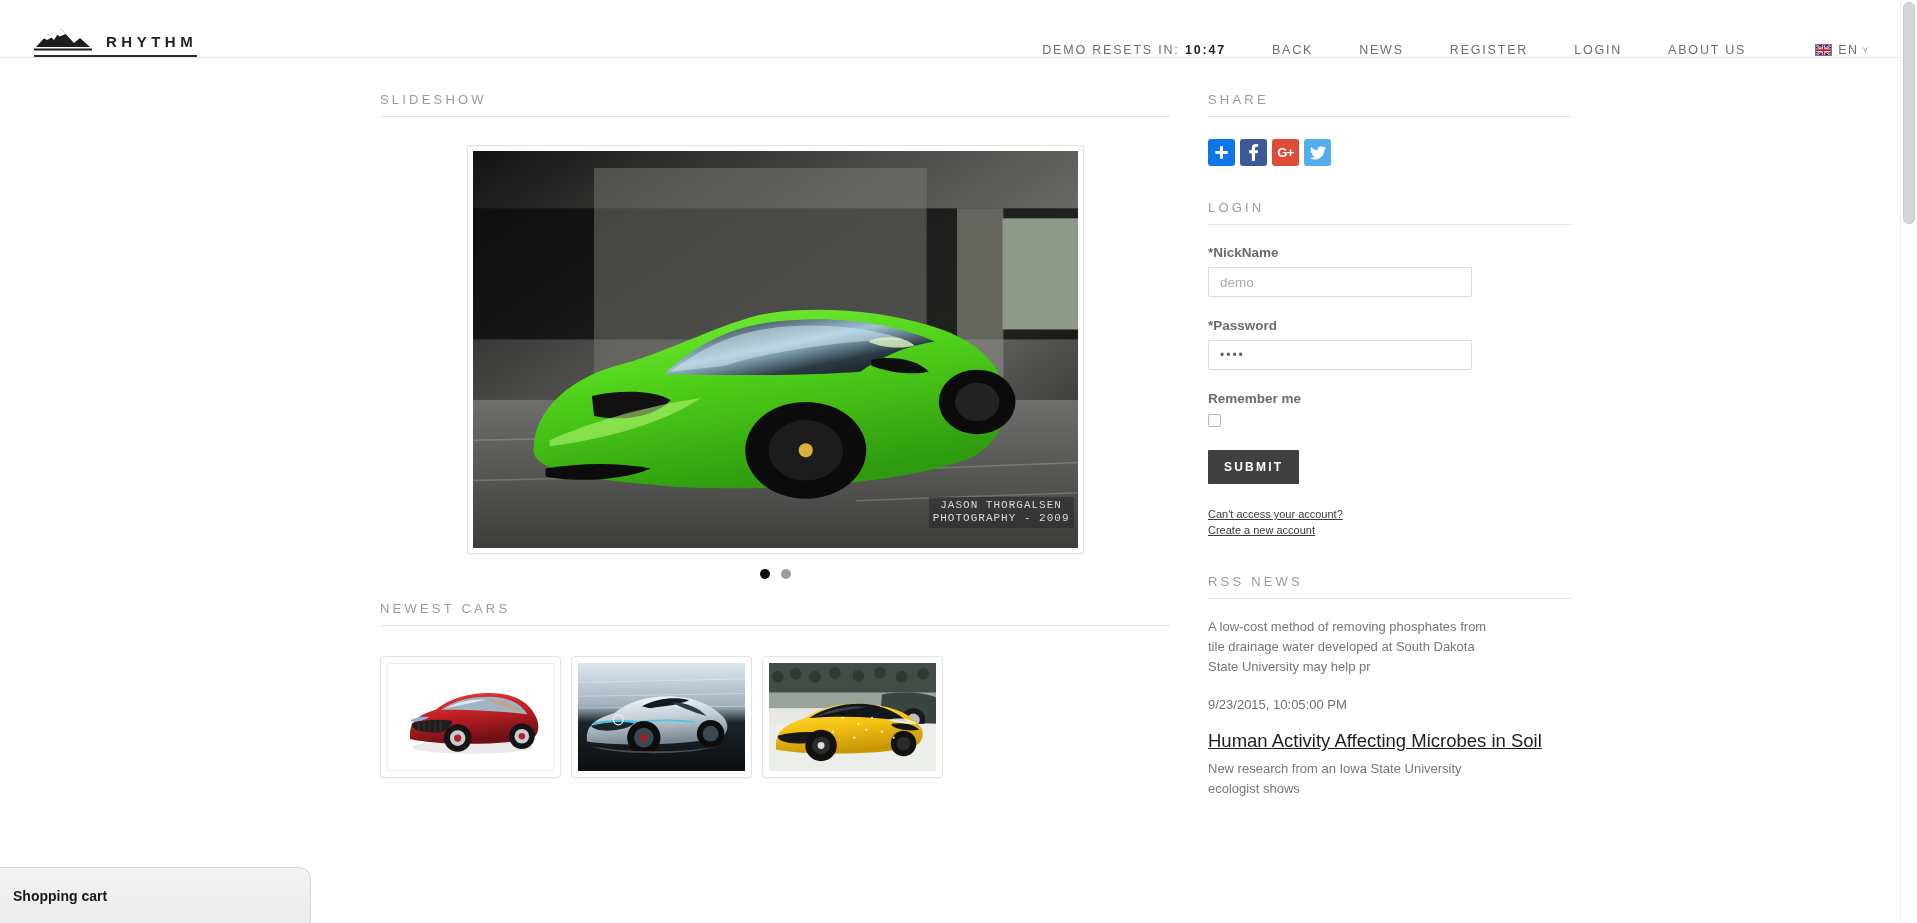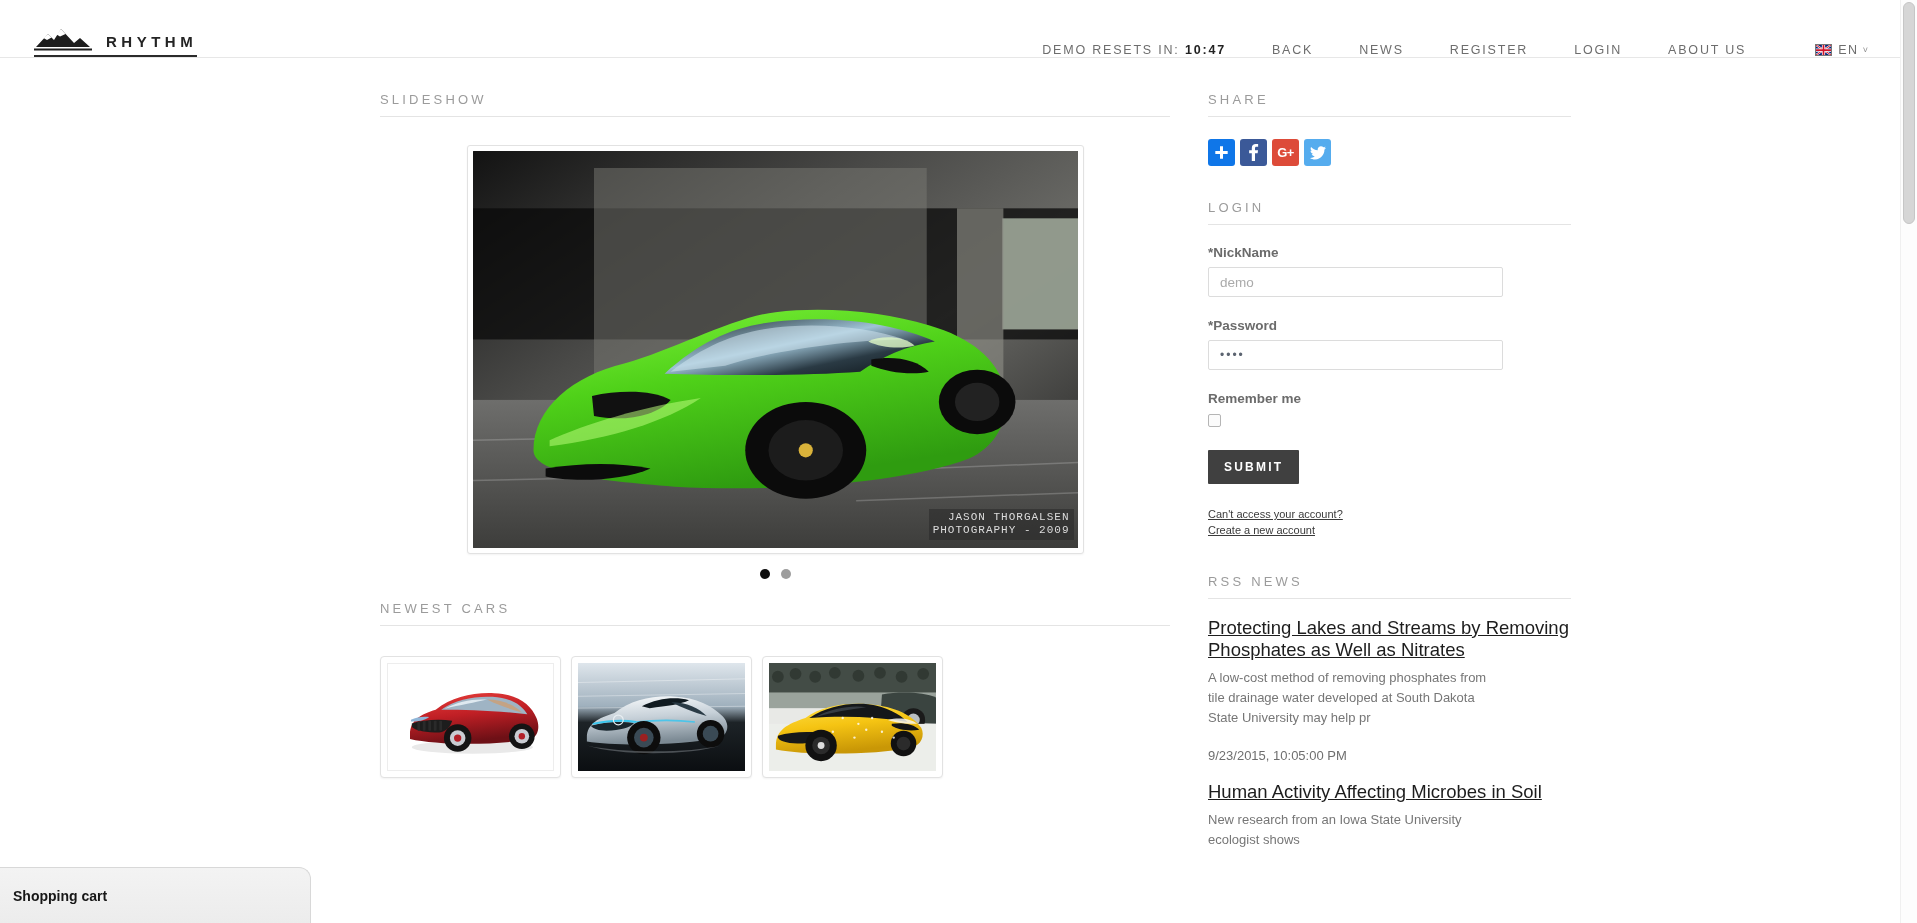--- a/index.html
+++ b/index.html
@@ -89,25 +89,25 @@
     box-shadow:0 1px 2px rgba(0,0,0,.05);
   }
   .slide-photo{
     width:100%; height:100%;
     border-radius:1px;
     position:relative;
     overflow:hidden;
     background:#1b1b1b;
   }
   .watermark{
-    position:absolute; right:4px; bottom:8px;
+    position:absolute; right:4px; bottom:20px;
     font-family:"Liberation Mono", monospace;
     color:#dcdcdc; background:rgba(40,40,40,.55);
     font-size:11px; letter-spacing:1px; line-height:1.25;
-    padding:2px 4px; text-align:right;margin-left:24px;
+    padding:2px 4px; text-align:center;margin-left:24px;
   }
   .dots{ display:flex; justify-content:center; gap:11px; margin-top:15px; }
   .dot{ width:10px;height:10px;border-radius:50%;background:#9d9d9d;cursor:pointer; }
   .dot.active{ background:#0f0f0f; }
 
   
   .cars{ display:flex; gap:10px; margin-top:30px; }
   .car-card{
     width:181px; height:122px;
     border:1px solid #e2e2e2; border-radius:4px;
@@ -134,21 +134,21 @@
   .sb-google{ background:#dd4b39; }
   .sb-twitter{ background:#55acee; }
 
   
   .field-label{
     font-size:13.5px; font-weight:700; color:#6b6b6b;
     margin:21px 0 7px 0;
   }
   .field-label:first-of-type{ margin-top:20px; }
   .text-input{
-    display:block; width:295px; height:30px;
+    display:block; width:264px; height:30px;
     border:1px solid #dcdcdc; border-radius:2px;
     background:#fff; color:#8d8d8d;
     font-size:13.5px; font-family:"Liberation Sans", sans-serif;
     padding:0 11px; outline:none;
   }
   .text-input::placeholder{ color:#aaa; }
   .pw-dots{ color:#5c6470; letter-spacing:2px; font-size:12px; }
   .check-row{ margin-top:8px; }
   .checkbox{
     width:13px;height:13px;border:1px solid #b5b5b5; border-radius:2px;
@@ -497,21 +497,20 @@
 
         <div class="helper-links">
           <a class="helper-link">Can't access your account?</a>
           <a class="helper-link">Create a new account</a>
         </div>
       </div>
 
       <h2 class="section-title">RSS NEWS</h2>
 
       <div class="news-item">
-        <a class="news-title">Protecting Lakes and Streams by Removing Phosphates as Well as Nitrates</a>
         <p class="news-desc">A low-cost method of removing phosphates from tile drainage water developed at South Dakota State University may help pr</p>
         <div class="news-date">9/23/2015, 10:05:00 PM</div>
       </div>
 
       <div class="news-item">
         <a class="news-title">Human Activity Affecting Microbes in Soil</a>
         <p class="news-desc">New research from an Iowa State University ecologist shows</p>
       </div>
     </div>
   </div>

